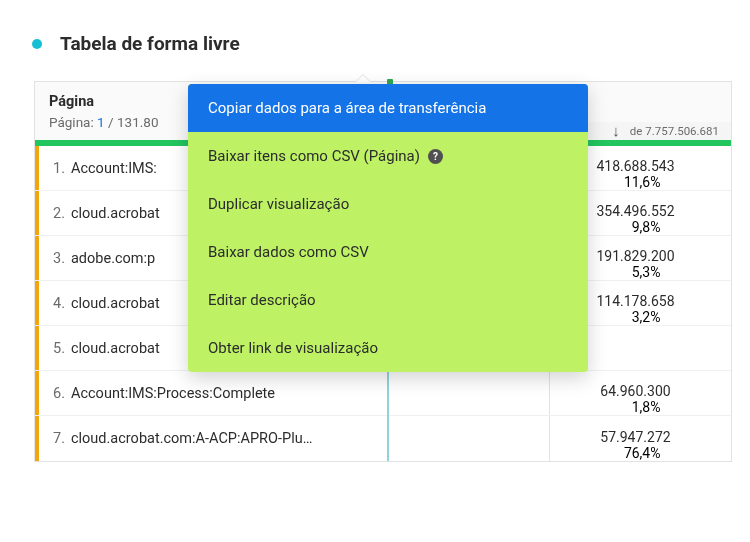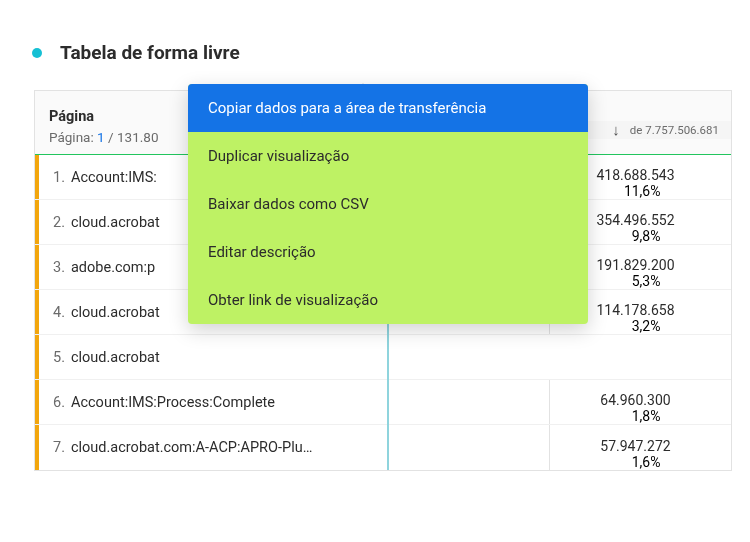--- a/index.html
+++ b/index.html
@@ -1,30 +1,30 @@
 <!DOCTYPE html>
 <html><head>
 <meta charset="utf-8">
 <style>
   * { box-sizing: border-box; margin: 0; padding: 0; }
   html, body { width: 750px; height: 542px; font-family: -apple-system, BlinkMacSystemFont, "Segoe UI", Roboto, sans-serif; background: #fff; color: #2c2c2c; }
   
-  .wrap { padding: 41px 18px 0 32px; position: relative; }
+  .wrap { padding: 32px 18px 0 32px; position: relative; }
   
   .panel-title-row { display: flex; align-items: center; gap: 18px; margin-bottom: 26px; }
   .dot { width: 10px; height: 10px; border-radius: 50%; background: #16c0d4; flex-shrink: 0; }
   .panel-title { font-size: 19px; font-weight: 700; color: #2c2c2c; }
   
   .table-outer { border: 1px solid #e2e2e2; position: relative; margin-left: 2px; }
   
   .caret-marker { position: absolute; top: -8px; left: 320px; width: 0; height: 0; border-left: 8px solid transparent; border-right: 8px solid transparent; border-bottom: 8px solid #e2e2e2; }
   .caret-marker::after { content: ""; position: absolute; left: -7px; top: 1px; width: 0; height: 0; border-left: 7px solid transparent; border-right: 7px solid transparent; border-bottom: 7px solid #fff; }
   .tiny-green { position: absolute; top: -3px; left: 352px; width: 6px; height: 6px; background: #2fa84f; border-radius: 1px; }
   
-  .thead { display: flex; align-items: center; border-bottom: 1px solid #22c55e; background: #fafafa; height: 64px; padding-top: 14px; }
+  .thead { display: flex; align-items: flex-end; border-bottom: 6px solid #22c55e; background: #fafafa; height: 64px; padding-top: 14px; }
   .th-left { flex: 1; padding: 4px 14px 10px 14px; }
   .th-left .dim-label { font-weight: 700; font-size: 14.5px; margin-bottom: 4px; }
   .th-left .paging { font-size: 13.5px; color: #6b6b6b; }
   .th-left .paging .curr { color: #1473e6; }
   .th-right { width: 182px; display: flex; align-items: center; justify-content: flex-end; padding: 0 12px 0 8px; border-left: 1px solid #e2e2e2; background: #f5f5f5; }
   .sort-arrow { font-size: 15px; color: #505050; margin-right: 10px; }
   .metric-block { text-align: right; }
   .metric-main { font-size: 15px; font-weight: 700; }
   .metric-sub { font-size: 11.5px; color: #6b6b6b; }
   
@@ -136,29 +136,33 @@
             <span class="pct">1,8%</span>
           </div>
       </div>
       <div class="row" style="border-bottom:none;">
         <div class="cell-left">
             <span class="num">7.</span>
             <span>cloud.acrobat.com:A-ACP:APRO-Plu…</span>
           </div>
         <div class="cell-right">
             <span class="val">57.947.272</span>
-            <span class="pct">1,6%</span>
+            <span class="pct">76,4%</span>
           </div>
       </div>
     </div>
   </div>
 
   <div class="ctx-menu">
     <div class="ctx-item sel">
       <span>Copiar dados para a área de transferência</span>
+    </div>
+    <div class="ctx-item">
+      <span>Baixar itens como CSV (Página)</span>
+      <span class="ctx-help">?</span>
     </div>
     <div class="ctx-item">
       <span>Duplicar visualização</span>
     </div>
     <div class="ctx-item">
       <span>Baixar dados como CSV</span>
     </div>
     <div class="ctx-item">
       <span>Editar descrição</span>
     </div>

